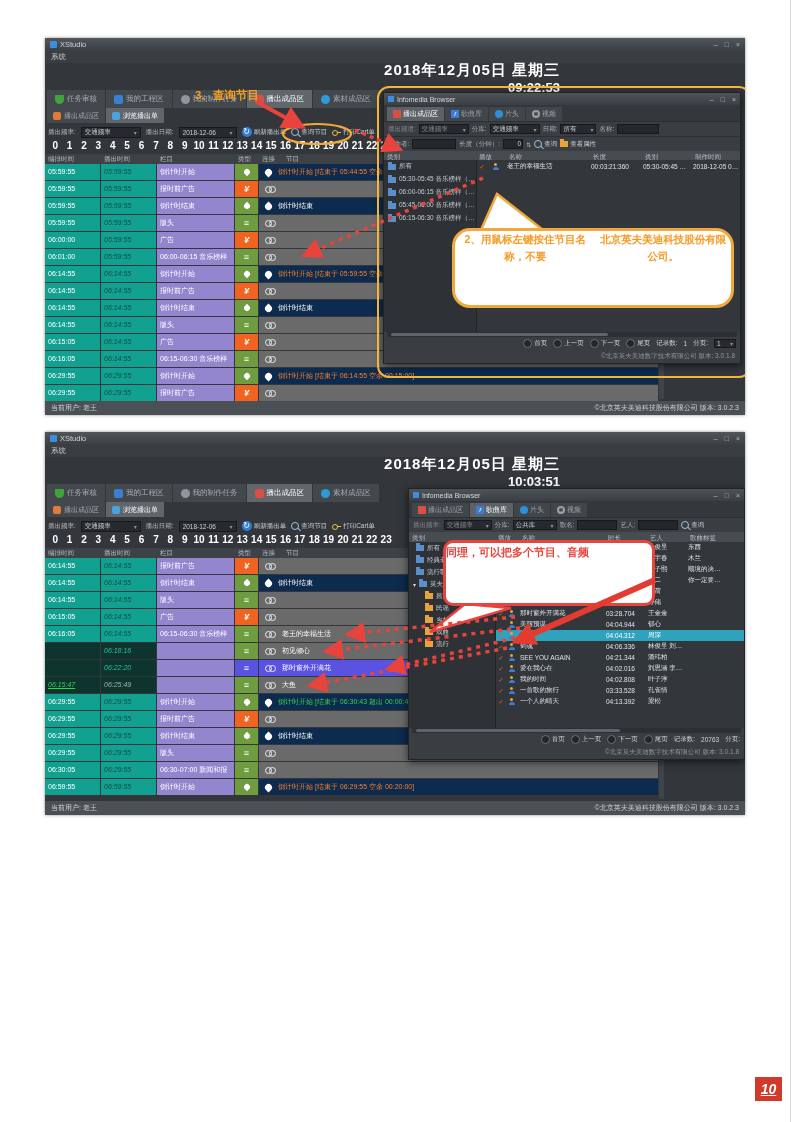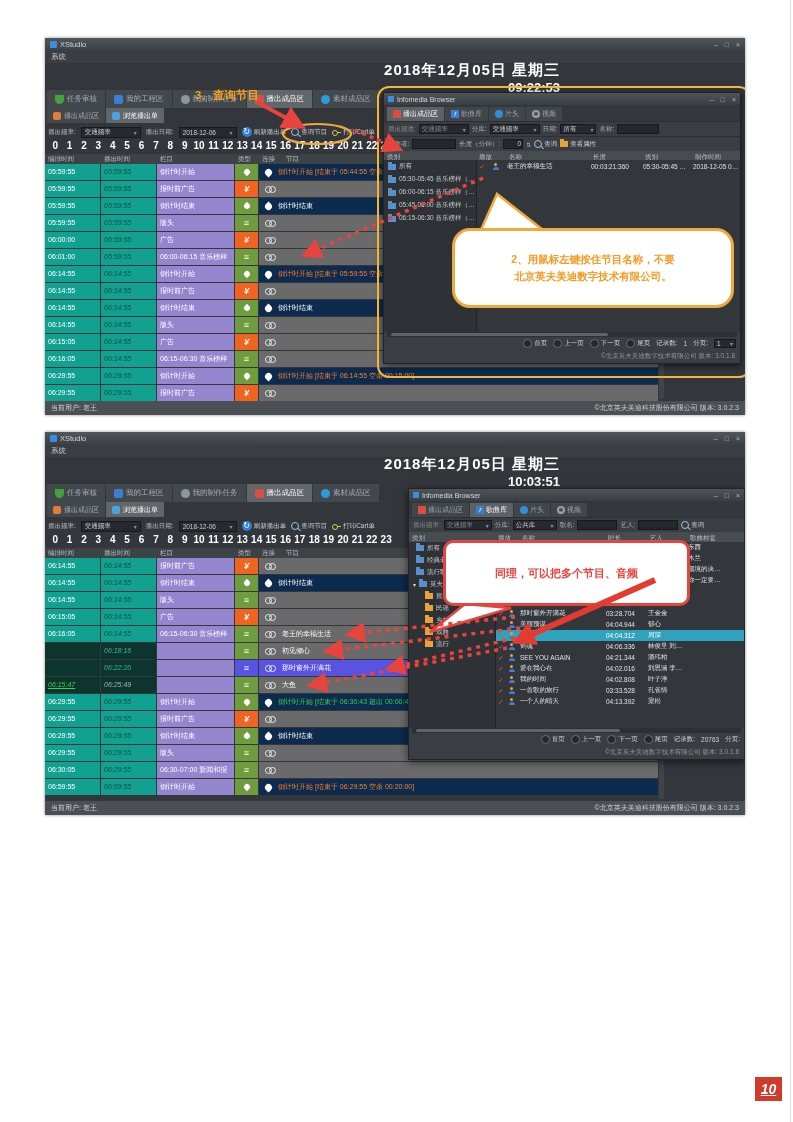--- a/index.html
+++ b/index.html
@@ -134,25 +134,25 @@
          align-items:center;gap:6px;font-size:6.5px;color:#cfd5da;}
   .pgb{width:7px;height:7px;border-radius:50%;background:#23262a;border:1px solid #6b7177;display:inline-block;flex:none;margin-right:2px;}
   .pgitem{display:flex;align-items:center;}
   .pgsel{background:#26292d;border:1px solid #17191c;height:9px;min-width:22px;display:flex;
          align-items:center;justify-content:space-between;padding:0 2px;box-sizing:border-box;}
   .b-foot{position:absolute;left:0;right:5px;height:13px;display:flex;justify-content:flex-end;
           align-items:center;font-size:6.5px;color:#8f959b;white-space:nowrap;overflow:hidden;}
   
   .owin{position:absolute;left:332px;top:48px;width:370px;height:288px;border:2.5px solid #f2b53a;
         border-radius:12px;z-index:25;pointer-events:none;}
-  .bubble{position:absolute;background:#fff;z-index:30;display:flex;flex-direction:column;
-          justify-content:center;text-align:center;font-weight:bold;box-sizing:border-box;}
+  .bubble{position:absolute;background:#fff;z-index:30;display:flex;flex-direction:row;
+          justify-content:flex-start;text-align:center;font-weight:bold;box-sizing:border-box;}
   #cb1{left:407px;top:190px;width:282px;height:80px;border:3px solid #f2a93b;border-radius:18px;
        color:#f59a23;font-size:10.5px;line-height:1.6;}
-  #cb2{left:398px;top:108px;width:247px;height:66px;border:3px solid #e8433c;border-radius:10px;
+  #cb2{left:398px;top:108px;width:212px;height:66px;border:3px solid #e8433c;border-radius:10px;
        color:#e8433c;font-size:11px;line-height:1.7;}
   .ovl{position:absolute;left:0;top:0;pointer-events:none;}
   .z28{z-index:28;} .z35{z-index:35;}
 </style>
 </head>
 <body>
 
 <div id="page">
   <div class="edge-line"></div>
 
@@ -598,21 +598,21 @@
     </div>
 
     <div class="owin"></div>
 
     <svg class="ovl z28" width="700" height="377">
       <ellipse cx="272" cy="96" rx="34" ry="10" fill="none" stroke="#f2a93b" stroke-width="2.2"></ellipse>
       <polygon points="436,192 498,192 452,156" fill="#ffffff" stroke="#f2a93b" stroke-width="2.5"></polygon>
     </svg>
     <div class="bubble" id="cb1">
       <div>2、用鼠标左键按住节目名称，不要</div>
-      <div>北京英夫美迪数字技术有限公司。</div>
+      <div>北京英夫美迪科技股份有限公司。</div>
     </div>
     <svg class="ovl z35" width="700" height="377">
       <defs>
         <marker id="ah1" markerWidth="6" markerHeight="6" refX="4" refY="3" orient="auto">
           <path d="M0,0 L6,3 L0,6 Z" fill="#e8433c"></path>
         </marker>
       </defs>
       <path d="M212 64 L254 87" stroke="#e8433c" stroke-width="4" marker-end="url(#ah1)" fill="none"></path>
       <path d="M310 92 L352 110" stroke="#e8433c" stroke-width="3.5" stroke-dasharray="4 4" marker-end="url(#ah1)" fill="none"></path>
       <path d="M438 140 L262 216" stroke="#e8433c" stroke-width="3.5" stroke-dasharray="4 5" marker-end="url(#ah1)" fill="none"></path>

